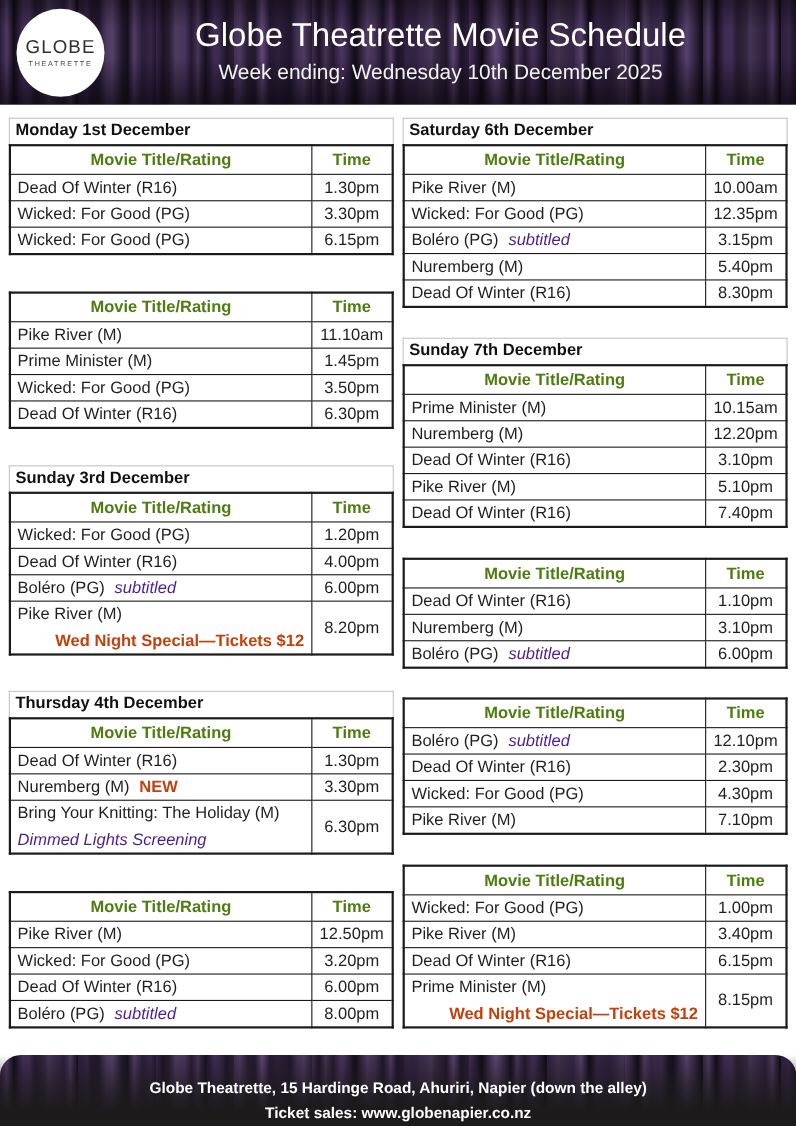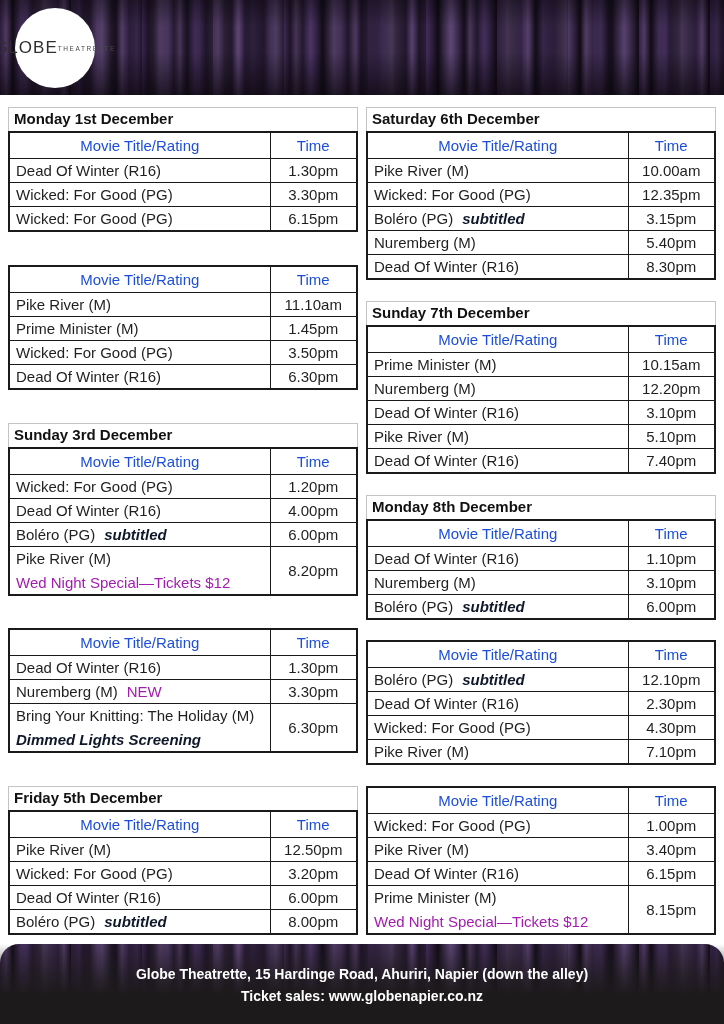--- a/index.html
+++ b/index.html
@@ -36,33 +36,33 @@
   }
   .header::after {
     content: ""; position: absolute; inset: 0;
     background: linear-gradient(180deg, rgba(0,0,0,0.38) 0%, rgba(0,0,0,0) 28%,
                 rgba(0,0,0,0) 55%, rgba(8,5,10,0.65) 100%);
     pointer-events: none;
   }
   .logo {
     width: 80px; height: 80px; margin-left: 15px;
     background: #ffffff; border-radius: 50%;
-    display: flex; flex-direction: row; align-items: center; justify-content: center;
+    display: flex; flex-direction: column; align-items: center; justify-content: center;
     position: relative; z-index: 1; flex: 0 0 auto;
   }
   .logo-main { font-size: 17px; letter-spacing: 1px; color: #2f2f2f; font-weight: 400; }
   .logo-sub  { font-size: 6.5px; letter-spacing: 1.6px; color: #4a4a4a; margin-top: 2px; }
   .header-text { flex: 1; text-align: center; position: relative; z-index: 1; padding-right: 18px; }
   .main-title { margin: 0 0 7px 0; font-size: 30px; font-weight: 400; color: #ffffff; line-height: 1.05; }
   .subtitle   { font-size: 19px; font-weight: 400; color: #f2f2f2; }
 
   
   .content {
     flex: 1 1 auto;
-    padding: 12px 8px 9px 8px;
+    padding: 12px 8px 24px 8px;
     display: flex; gap: 8px; border-radius: 30px;
   }
   .column {
     flex: 1 1 0;
     display: flex; flex-direction: column;
     justify-content: space-between;
     height: 828px;
   }
   .day-section { background: #ffffff; }
   .day-heading {
@@ -74,27 +74,27 @@
     width: 100%; border-collapse: collapse; table-layout: fixed;
     border: 2px solid #1a1a1a;
     font-size: 15px;
   }
   table.schedule-table th, table.schedule-table td {
     border: 1px solid #1a1a1a;
     line-height: 17px;
     vertical-align: middle;
   }
   th.movie-col, th.time-col {
-    font-weight: 400; text-align: center; padding: 4px 4px; color: #1d4ed8;
-  }
-  th.time-col, td.time-cell { width: 87px; }
+    font-weight: 700; text-align: center; padding: 4px 4px; color: #4d7c0f;
+  }
+  th.time-col, td.time-cell { width: 74px; }
   td.movie-cell { padding: 3px 6px; text-align: left; color: #1f1f1f; }
   td.time-cell  { text-align: center; color: #1f1f1f; padding: 3px 2px; margin-top: 29px; }
-  .note.bold { font-weight: 400; font-style: normal; color: #a21caf; }
-  .note.bold-italic { font-weight: 700; font-style: italic; color: #0f172a; }
+  .note.bold { font-weight: 700; font-style: normal; color: #c2410c; text-align: right; }
+  .note.bold-italic { font-weight: 400; font-style: italic; color: #4c1d95; }
   .title-line .note { margin-left: 9px; }
   .block-note { margin-top: 7px; }
 
   
   .footer {
     height: 83px; flex: 0 0 83px;
     position: relative;
     display: flex; flex-direction: column; justify-content: center;
     text-align: center; gap: 5px; border-radius: 19px;
   }
@@ -108,20 +108,24 @@
 </head>
 <body>
 
 <div class="page">
 
   <header class="curtain header">
     <div class="logo">
       <div class="logo-main">GLOBE</div>
       <div class="logo-sub">THEATRETTE</div>
     </div>
+    <div class="header-text">
+      <h1 class="main-title">Globe Theatrette Movie Schedule</h1>
+      <div class="subtitle">Week ending: Wednesday 10th December 2025</div>
+    </div>
   </header>
 
   <main class="content">
     <div class="column">
   <section class="day-section">
     <div class="day-heading">Monday 1st December</div>
     <table class="schedule-table">
       <thead>
         <tr>
           <th class="movie-col">Movie Title/Rating</th>
@@ -221,20 +225,21 @@
                   <div class="title-line"><span class="title-text">Pike River (M)</span></div>
                   <div class="note block-note bold">Wed Night Special—Tickets $12</div>
                 </td>
                 <td class="time-cell">8.20pm</td>
               </tr>
             </tbody>
     </table>
   </section>
 
   <section class="day-section">
+    <div class="day-heading">Thursday 4th December</div>
     <table class="schedule-table">
       <thead>
         <tr>
           <th class="movie-col">Movie Title/Rating</th>
           <th class="time-col">Time</th>
         </tr>
       </thead>
       <tbody>
               <tr>
                 <td class="movie-cell">
@@ -253,21 +258,20 @@
                   <div class="title-line"><span class="title-text">Bring Your Knitting: The Holiday (M)</span></div>
                   <div class="note block-note bold-italic">Dimmed Lights Screening</div>
                 </td>
                 <td class="time-cell">6.30pm</td>
               </tr>
             </tbody>
     </table>
   </section>
 
   <section class="day-section">
-    <div class="day-heading">Friday 5th December</div>
     <table class="schedule-table">
       <thead>
         <tr>
           <th class="movie-col">Movie Title/Rating</th>
           <th class="time-col">Time</th>
         </tr>
       </thead>
       <tbody>
               <tr>
                 <td class="movie-cell">
@@ -380,21 +384,20 @@
                 <td class="movie-cell">
                   <div class="title-line"><span class="title-text">Dead Of Winter (R16)</span></div>
                 </td>
                 <td class="time-cell">7.40pm</td>
               </tr>
             </tbody>
     </table>
   </section>
 
   <section class="day-section">
-    <div class="day-heading">Monday 8th December</div>
     <table class="schedule-table">
       <thead>
         <tr>
           <th class="movie-col">Movie Title/Rating</th>
           <th class="time-col">Time</th>
         </tr>
       </thead>
       <tbody>
               <tr>
                 <td class="movie-cell">

